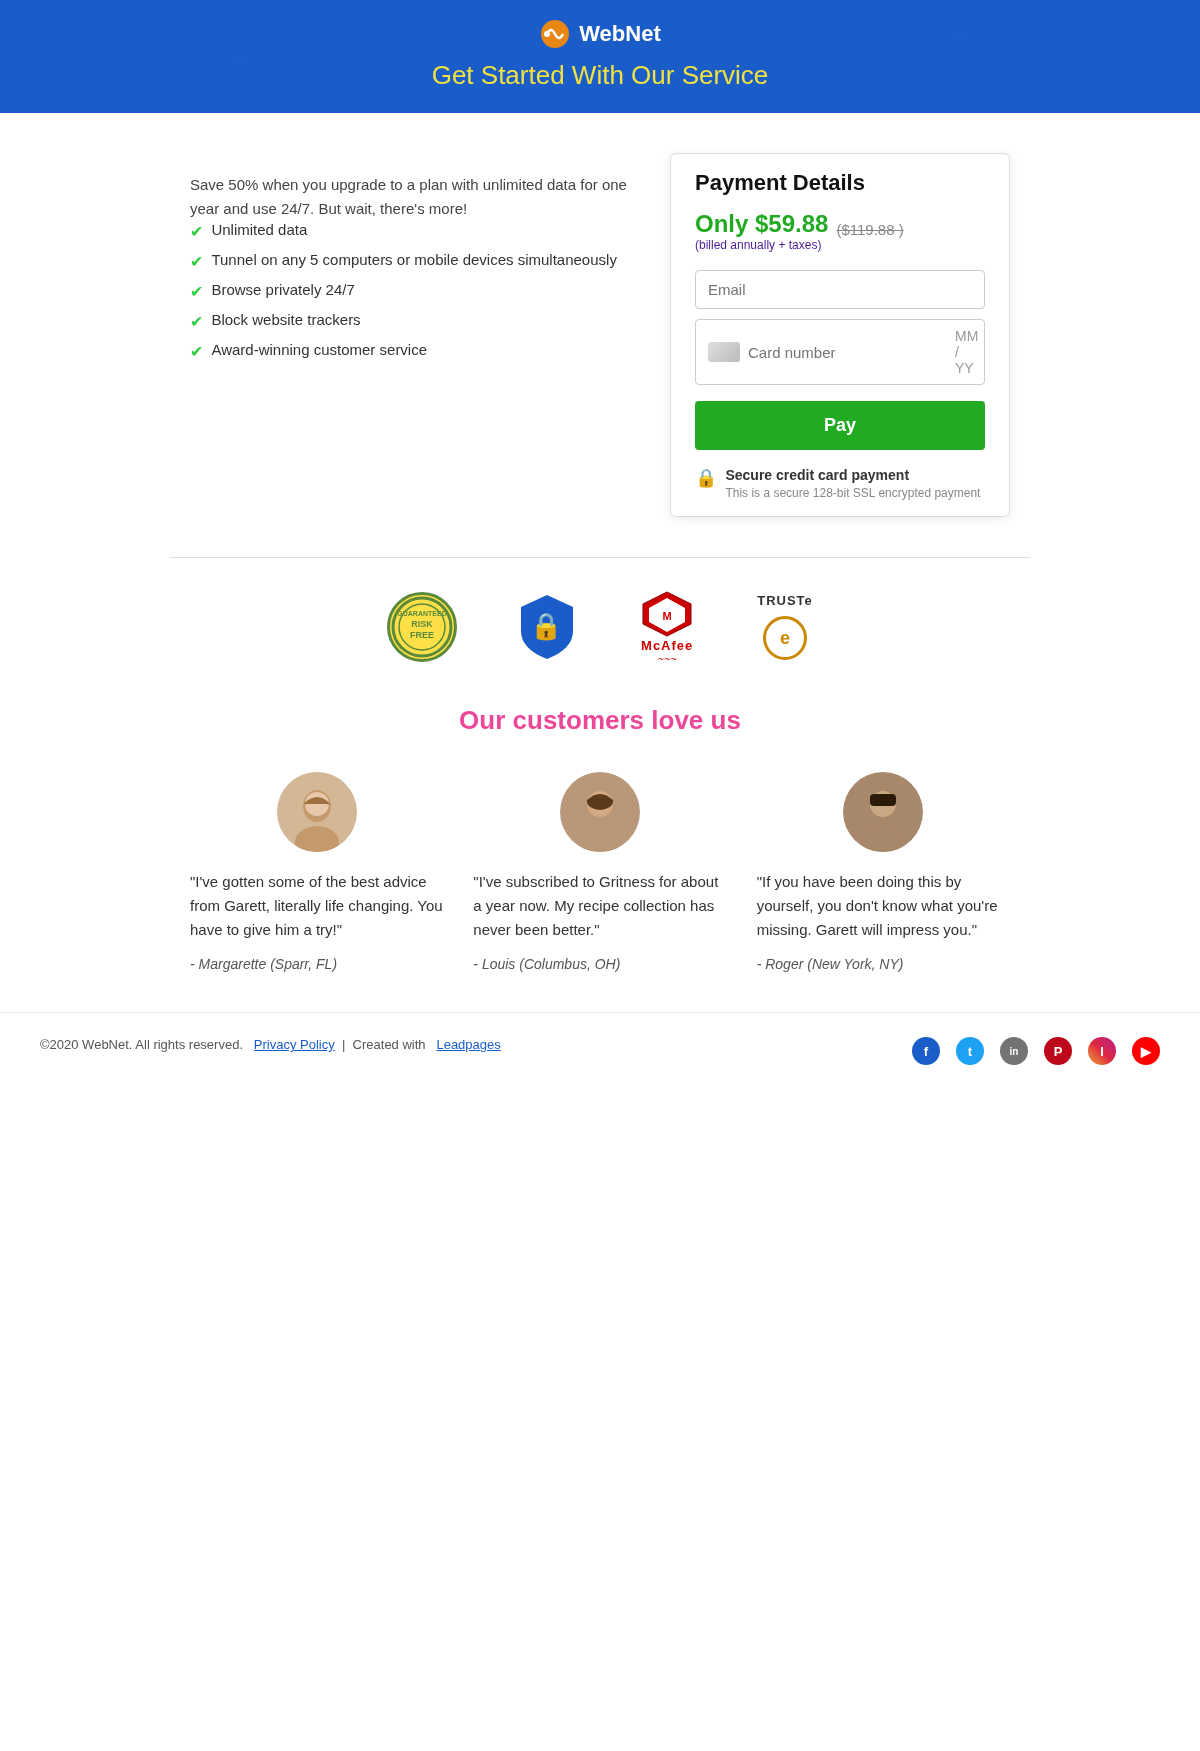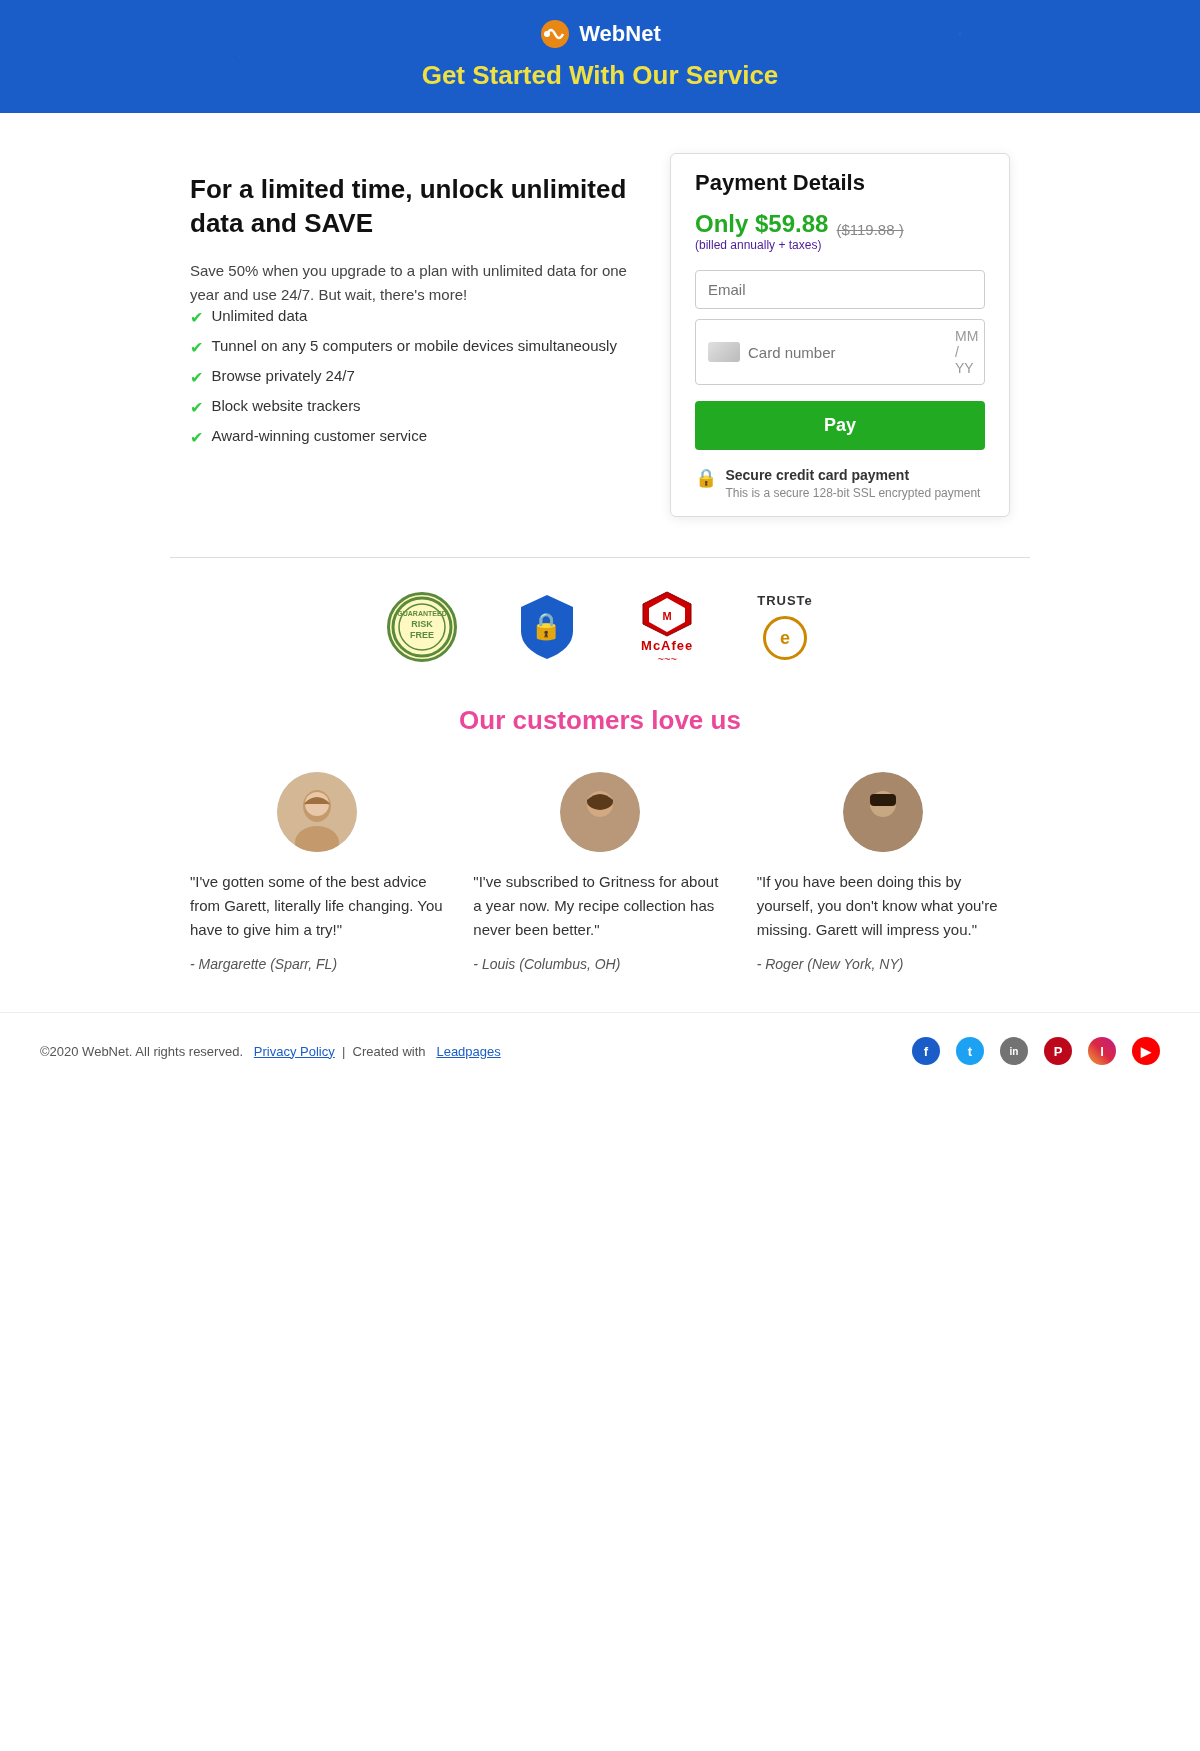--- a/index.html
+++ b/index.html
@@ -25,21 +25,21 @@
       height: 32px;
     }
     .header-brand-name {
       color: #fff;
       font-size: 22px;
       font-weight: bold;
     }
     .header-title {
       color: #f0e040;
       font-size: 26px;
-      font-weight: bold;
+      font-weight: normal;
     }
 
     
     .main-content {
       max-width: 860px;
       margin: 40px auto;
       padding: 0 20px;
       display: flex;
       gap: 30px;
       align-items: flex-start;
@@ -214,21 +214,21 @@
     
     .risk-free-badge {
       width: 70px;
       height: 70px;
       border: 3px solid #5a8a3a;
       border-radius: 50%;
       display: flex;
       flex-direction: column;
       align-items: center;
       justify-content: center;
-      background: #fef9c3;
+      background: #fde047;
       color: #5a8a3a;
       font-size: 7px;
       font-weight: bold;
       text-align: center;
       position: relative;
     }
 
     
     .mcafee-badge {
       display: flex;
@@ -320,21 +320,20 @@
       font-size: 14px;
       color: #555;
     }
 
     
     .footer {
       border-top: 1px solid #eee;
       margin-top: 40px;
       padding: 24px 40px;
       display: flex;
-      align-items: center;
       justify-content: space-between;
     }
     .footer-left {
       font-size: 13px;
       color: #555;
     }
     .footer-left a {
       color: #1a5dc8;
       text-decoration: underline;
     }
@@ -369,21 +368,20 @@
       <circle cx="8" cy="16" r="3" fill="#fff"></circle>
     </svg>
     <span class="header-brand-name">WebNet</span>
   </div>
   <h1 class="header-title">Get Started With Our Service</h1>
 </header>
 
 <div class="main-content">
 
   <div class="left-panel">
-    <h2>For a limited time, unlock unlimited data and SAVE</h2>
     <p class="subtitle">Save 50% when you upgrade to a plan with unlimited data for one year and use 24/7. But wait, there's more!</p>
     <ul class="feature-list">
       <li>
         <span class="check-icon">✔</span>
         <span>Unlimited data</span>
       </li>
       <li>
         <span class="check-icon">✔</span>
         <span>Tunnel on any 5 computers or mobile devices simultaneously</span>
       </li>

